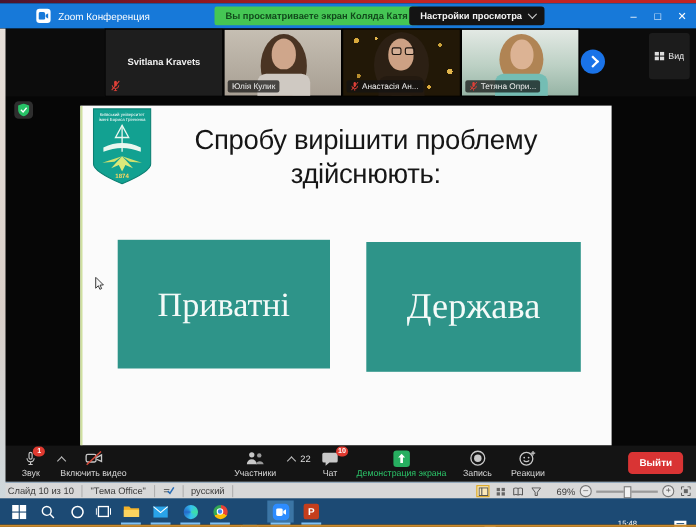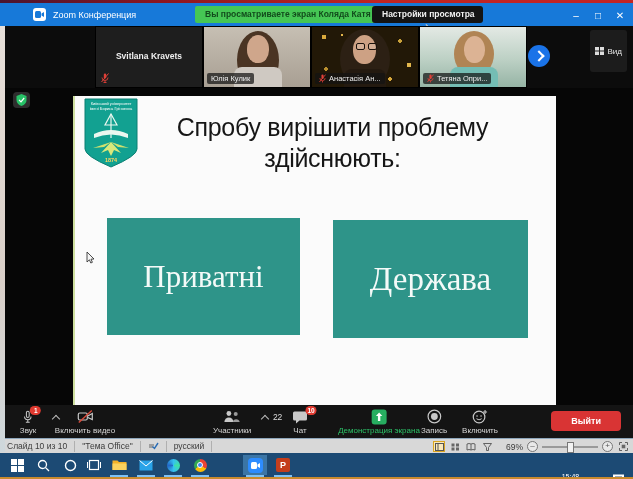--- a/index.html
+++ b/index.html
@@ -13,21 +13,21 @@
   .edge-bottom{bottom:0;left:0;right:0;height:2px;background:#c98a2d;z-index:41;}
 
   
   .titlebar{top:3px;left:0;right:0;height:23px;background:#1779d9;color:#fff;}
   .tb-appicon{left:33px;top:5px;width:13px;height:13px;background:#fff;border-radius:3px;}
   .tb-appicon svg{position:absolute;left:2px;top:3px;}
   .tb-title{left:53px;top:7px;font-size:9px;color:#fff;}
   .banner{left:195px;top:3px;height:17px;line-height:17px;padding:0 10px;background:#45c654;
           color:#124b1c;font-size:8.5px;font-weight:bold;border-radius:2px;}
   .view-pill{left:372px;top:3px;height:17px;line-height:17px;padding:0 8px 0 10px;background:#141414;
-          color:#f0f0f0;font-size:8.5px;font-weight:bold;border-radius:3px;display:flex;align-items:center;gap:6px;flex-direction:column;}
+          color:#f0f0f0;font-size:8.5px;font-weight:bold;border-radius:3px;display:flex;align-items:center;gap:6px;}
   .chev-down{width:5px;height:5px;border-right:1.4px solid #ccc;border-bottom:1.4px solid #ccc;
           transform:rotate(45deg);margin-top:-3px;}
   .win-btn{top:3px;width:22px;height:20px;text-align:center;line-height:20px;color:#fff;font-size:10px;}
 
   
   .strip{top:26px;left:0;right:0;height:62px;background:#0c0c0c;}
   .tile{top:0;height:62px;width:108px;overflow:hidden;background:#1e1e1e;box-sizing:border-box;border:1px solid #000;}
   .tile-name-center{position:absolute;left:0;right:0;top:24px;text-align:center;color:#f0f0f0;
         font-size:8.5px;font-weight:bold;}
   .chip{position:absolute;left:3px;bottom:3px;background:rgba(20,20,20,.72);color:#eee;font-size:7.5px;
@@ -60,21 +60,21 @@
   .ztoolbar{top:405px;left:0;right:0;height:33px;background:#141414;}
   .zt-item{position:absolute;top:3px;transform:translateX(-50%);text-align:center;color:#d6d6d6;}
   .zt-icon{height:17px;display:flex;justify-content:center;align-items:center;position:relative;}
   .zt-label{font-size:8px;margin-top:1px;white-space:nowrap;}
   .zt-label.green{color:#2bc268;}
   .badge{position:absolute;background:#e03a30;color:#fff;font-size:6.5px;font-weight:bold;border-radius:7px;
         min-width:9px;height:9px;line-height:9px;text-align:center;padding:0 1px;}
   .caret-up{position:absolute;top:11px;width:5px;height:5px;border-right:1.3px solid #bbb;border-top:1.3px solid #bbb;
         transform:rotate(-45deg);}
   .count{position:absolute;top:4px;font-size:8.5px;color:#ddd;}
-  .leave-btn{position:absolute;right:12px;top:6px;height:20px;padding:0 20px;background:#d93434;color:#fff;
+  .leave-btn{position:absolute;right:12px;top:6px;height:20px;padding:0 10px;background:#d93434;color:#fff;
         font-size:9px;font-weight:bold;border-radius:4px;line-height:20px;}
 
   
   .statusbar{top:438px;left:0;right:0;height:15px;background:#d8d8d8;border-top:1px solid #8ea6bb;
         color:#3c3c3c;font-size:8.5px;display:flex;align-items:center;}
   .sb-seg{padding:0 7px;border-right:1px solid #b0b0b0;height:11px;line-height:11px;}
   .sb-right{position:absolute;right:4px;top:0;height:15px;display:flex;align-items:center;gap:4px;}
   .sb-viewbtn{width:12px;height:11px;display:flex;align-items:center;justify-content:center;}
   .sb-viewbtn.sel{border:1px solid #d9a520;background:#fbe9b8;box-sizing:border-box;}
   .zoom-circle{width:9px;height:9px;border:1px solid #777;border-radius:50%;color:#555;font-size:8px;
@@ -278,21 +278,21 @@
     <div class="zt-item" style="left:300px;">
       <div class="zt-icon">
         <svg width="15" height="14" viewBox="0 0 15 14">
           <path d="M2 1.5 h11 a1.5 1.5 0 0 1 1.5 1.5 v6 a1.5 1.5 0 0 1 -1.5 1.5 h-6 l-3.5 3 v-3 h-1.5 a1.5 1.5 0 0 1 -1.5 -1.5 v-6 a1.5 1.5 0 0 1 1.5 -1.5 Z" fill="#c8c8c8"></path>
         </svg>
         <span class="badge" style="right:-9px;top:-2px;">10</span>
       </div>
       <div class="zt-label">Чат</div>
     </div>
 
-    <div class="zt-item" style="left:379px;">
+    <div class="zt-item" style="left:365px;">
       <div class="zt-icon">
         <svg width="16" height="16" viewBox="0 0 16 16">
           <rect x="0.5" y="0.5" width="15" height="15" rx="3" fill="#27ae60"></rect>
           <path d="M8 3.5 L11.2 7 H9.2 V12 H6.8 V7 H4.8 Z" fill="#fff"></path>
         </svg>
       </div>
       <div class="zt-label green">Демонстрация экрана</div>
     </div>
 
     <div class="zt-item" style="left:434px;">
@@ -308,21 +308,21 @@
     <div class="zt-item" style="left:480px;">
       <div class="zt-icon">
         <svg width="16" height="15" viewBox="0 0 16 15">
           <circle cx="7" cy="8" r="5.8" fill="none" stroke="#c8c8c8" stroke-width="1.2"></circle>
           <circle cx="5" cy="7" r="0.8" fill="#c8c8c8"></circle>
             <circle cx="9" cy="7" r="0.8" fill="#c8c8c8"></circle>
           <path d="M4.5 9.5 a3.2 3.2 0 0 0 5 0" fill="none" stroke="#c8c8c8" stroke-width="1.1"></path>
           <path d="M13 1 v4 M11 3 h4" stroke="#c8c8c8" stroke-width="1.1"></path>
         </svg>
       </div>
-      <div class="zt-label">Включить</div>
+      <div class="zt-label">Реакции</div>
     </div>
 
     <div class="leave-btn">Выйти</div>
   </div>
 
   <div class="abs statusbar">
     <div class="sb-seg">Слайд 10 из 10</div>
     <div class="sb-seg">"Тема Office"</div>
     <div class="sb-seg">
       <svg width="11" height="9" viewBox="0 0 11 9">

